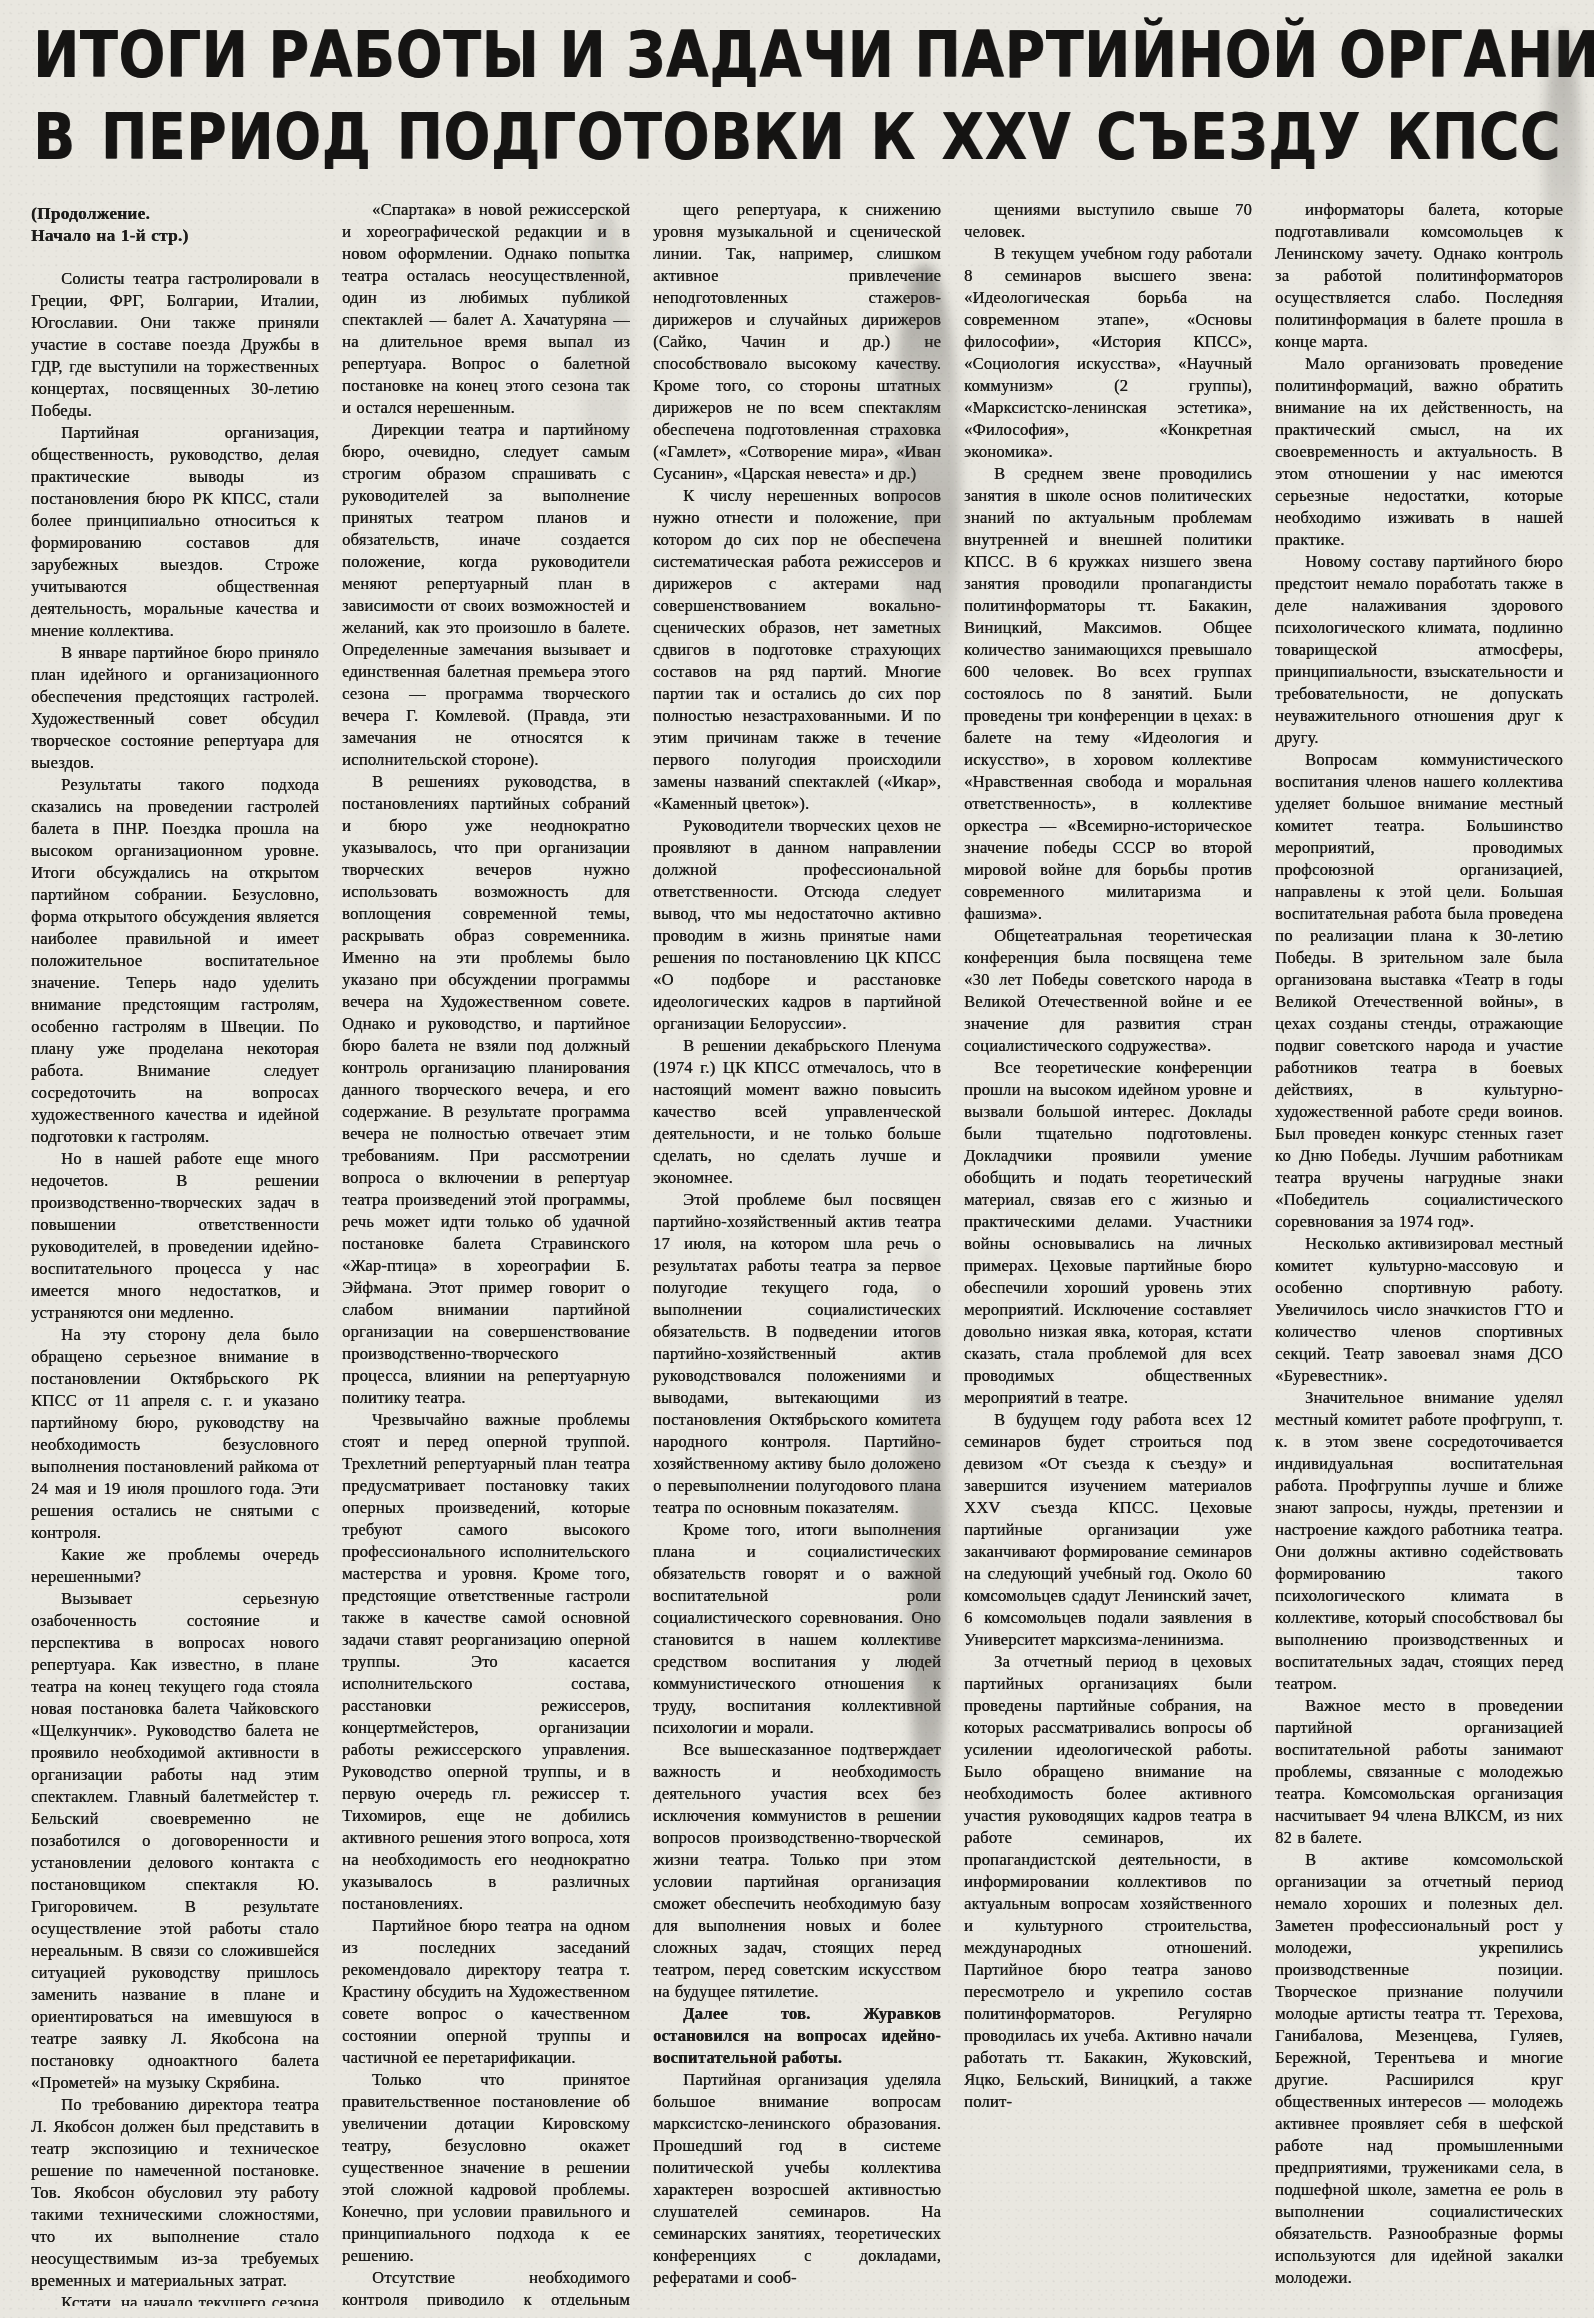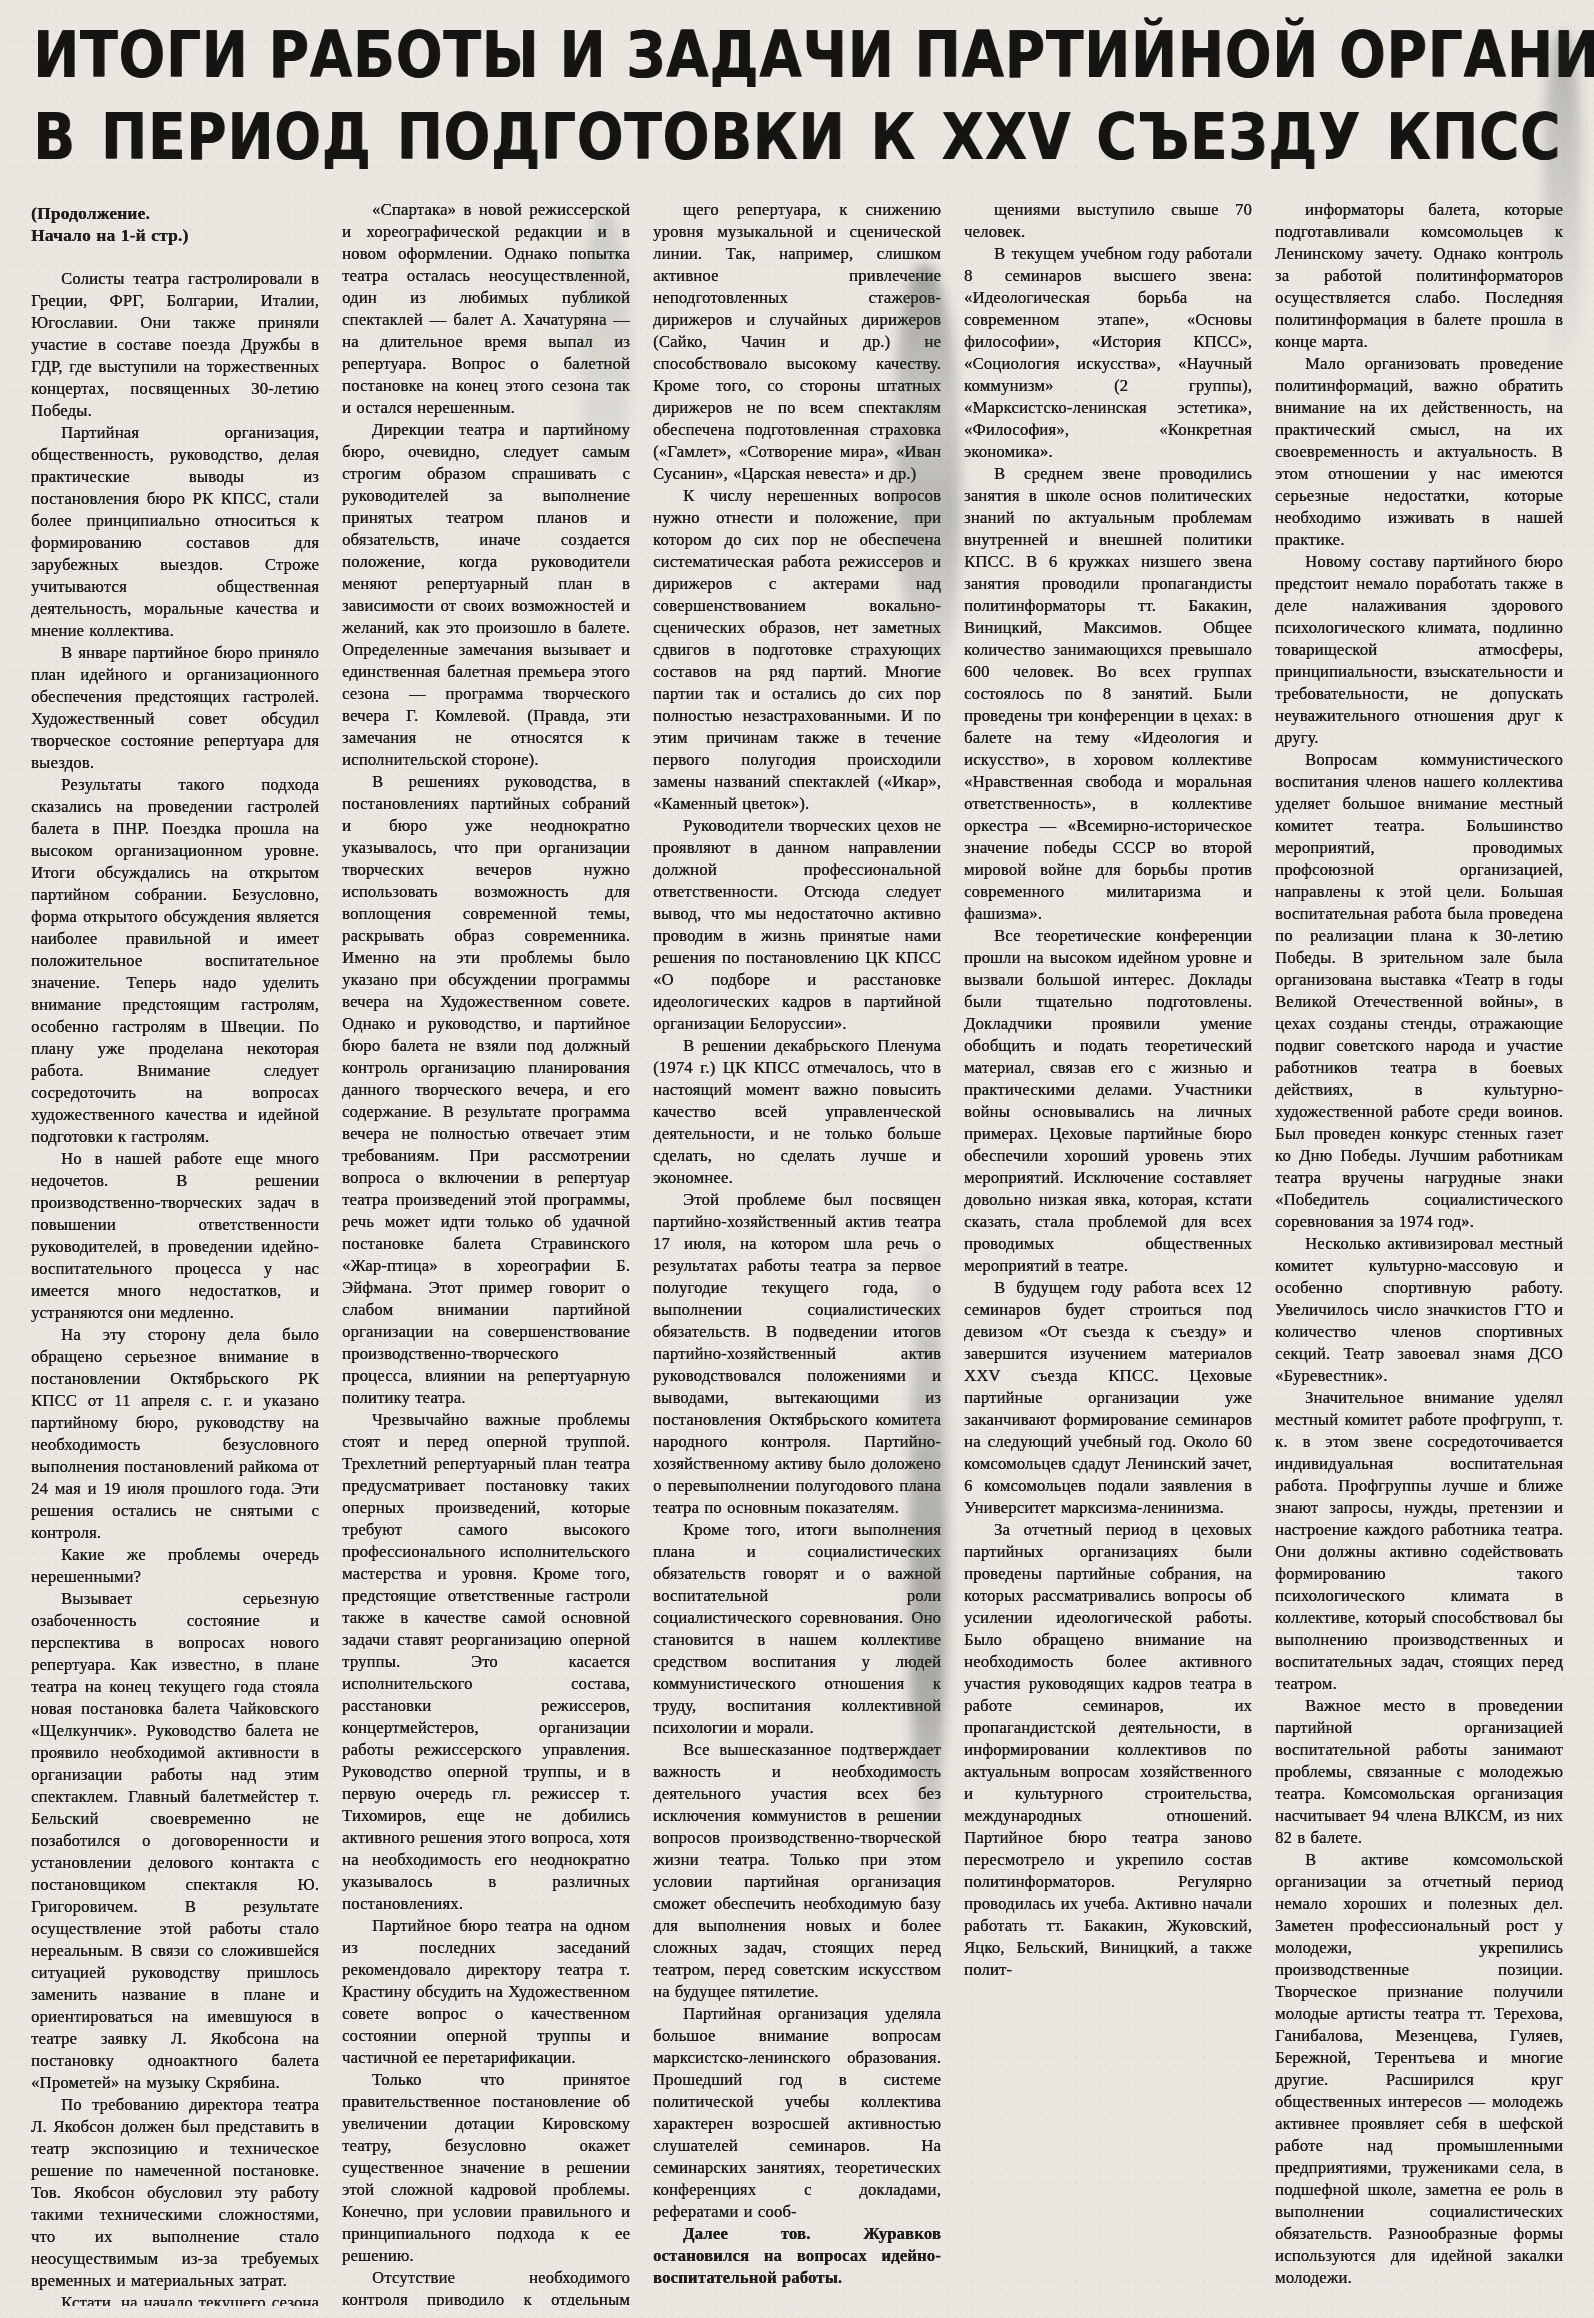--- a/index.html
+++ b/index.html
@@ -141,27 +141,28 @@
         <p class="para normal">Отсутствие необходимого контроля приводило к отдельным неудачам в спектаклях теку-</p>
       </div>
     <div class="column">
         <p class="para normal">щего репертуара, к снижению уровня музыкальной и сценической линии. Так, например, слишком активное привлечение неподготовленных стажеров-дирижеров и случайных дирижеров (Сайко, Чачин и др.) не способствовало высокому качеству. Кроме того, со стороны штатных дирижеров не по всем спектаклям обеспечена подготовленная страховка («Гамлет», «Сотворение мира», «Иван Сусанин», «Царская невеста» и др.)</p>
         <p class="para normal">К числу нерешенных вопросов нужно отнести и положение, при котором до сих пор не обеспечена систематическая работа режиссеров и дирижеров с актерами над совершенствованием вокально-сценических образов, нет заметных сдвигов в подготовке страхующих составов на ряд партий. Многие партии так и остались до сих пор полностью незастрахованными. И по этим причинам также в течение первого полугодия происходили замены названий спектаклей («Икар», «Каменный цветок»).</p>
         <p class="para normal">Руководители творческих цехов не проявляют в данном направлении должной профессиональной ответственности. Отсюда следует вывод, что мы недостаточно активно проводим в жизнь принятые нами решения по постановлению ЦК КПСС «О подборе и расстановке идеологических кадров в партийной организации Белоруссии».</p>
         <p class="para normal">В решении декабрьского Пленума (1974 г.) ЦК КПСС отмечалось, что в настоящий момент важно повысить качество всей управленческой деятельности, и не только больше сделать, но сделать лучше и экономнее.</p>
         <p class="para normal">Этой проблеме был посвящен партийно-хозяйственный актив театра 17 июля, на котором шла речь о результатах работы театра за первое полугодие текущего года, о выполнении социалистических обязательств. В подведении итогов партийно-хозяйственный актив руководствовался положениями и выводами, вытекающими из постановления Октябрьского комитета народного контроля. Партийно-хозяйственному активу было доложено о перевыполнении полугодового плана театра по основным показателям.</p>
         <p class="para normal">Кроме того, итоги выполнения плана и социалистических обязательств говорят и о важной воспитательной роли социалистического соревнования. Оно становится в нашем коллективе средством воспитания у людей коммунистического отношения к труду, воспитания коллективной психологии и морали.</p>
         <p class="para normal">Все вышесказанное подтверждает важность и необходимость деятельного участия всех без исключения коммунистов в решении вопросов производственно-творческой жизни театра. Только при этом условии партийная организация сможет обеспечить необходимую базу для выполнения новых и более сложных задач, стоящих перед театром, перед советским искусством на будущее пятилетие.</p>
+        <p class="para bold">Далее тов. Журавков остановился на вопросах идейно-воспитательной работы.</p>
         <p class="para normal">Партийная организация уделяла большое внимание вопросам марксистско-ленинского образования. Прошедший год в системе политической учебы коллектива характерен возросшей активностью слушателей семинаров. На семинарских занятиях, теоретических конференциях с докладами, рефератами и сооб-</p>
-        <p class="para bold">Далее тов. Журавков остановился на вопросах идейно-воспитательной работы.</p>
       </div>
     <div class="column">
         <p class="para normal">щениями выступило свыше 70 человек.</p>
         <p class="para normal">В текущем учебном году работали 8 семинаров высшего звена: «Идеологическая борьба на современном этапе», «Основы философии», «История КПСС», «Социология искусства», «Научный коммунизм» (2 группы), «Марксистско-ленинская эстетика», «Философия», «Конкретная экономика».</p>
         <p class="para normal">В среднем звене проводились занятия в школе основ политических знаний по актуальным проблемам внутренней и внешней политики КПСС. В 6 кружках низшего звена занятия проводили пропагандисты политинформаторы тт. Бакакин, Виницкий, Максимов. Общее количество занимающихся превышало 600 человек. Во всех группах состоялось по 8 занятий. Были проведены три конференции в цехах: в балете на тему «Идеология и искусство», в хоровом коллективе «Нравственная свобода и моральная ответственность», в коллективе оркестра — «Всемирно-историческое значение победы СССР во второй мировой войне для борьбы против современного милитаризма и фашизма».</p>
+        <p class="para normal">Общетеатральная теоретическая конференция была посвящена теме «30 лет Победы советского народа в Великой Отечественной войне и ее значение для развития стран социалистического содружества».</p>
         <p class="para normal">Все теоретические конференции прошли на высоком идейном уровне и вызвали большой интерес. Доклады были тщательно подготовлены. Докладчики проявили умение обобщить и подать теоретический материал, связав его с жизнью и практическими делами. Участники войны основывались на личных примерах. Цеховые партийные бюро обеспечили хороший уровень этих мероприятий. Исключение составляет довольно низкая явка, которая, кстати сказать, стала проблемой для всех проводимых общественных мероприятий в театре.</p>
         <p class="para normal">В будущем году работа всех 12 семинаров будет строиться под девизом «От съезда к съезду» и завершится изучением материалов XXV съезда КПСС. Цеховые партийные организации уже заканчивают формирование семинаров на следующий учебный год. Около 60 комсомольцев сдадут Ленинский зачет, 6 комсомольцев подали заявления в Университет марксизма-ленинизма.</p>
         <p class="para normal">За отчетный период в цеховых партийных организациях были проведены партийные собрания, на которых рассматривались вопросы об усилении идеологической работы. Было обращено внимание на необходимость более активного участия руководящих кадров театра в работе семинаров, их пропагандистской деятельности, в информировании коллективов по актуальным вопросам хозяйственного и культурного строительства, международных отношений. Партийное бюро театра заново пересмотрело и укрепило состав политинформаторов. Регулярно проводилась их учеба. Активно начали работать тт. Бакакин, Жуковский, Яцко, Бельский, Виницкий, а также полит-</p>
       </div>
     <div class="column">
         <p class="para normal">информаторы балета, которые подготавливали комсомольцев к Ленинскому зачету. Однако контроль за работой политинформаторов осуществляется слабо. Последняя политинформация в балете прошла в конце марта.</p>
         <p class="para normal">Мало организовать проведение политинформаций, важно обратить внимание на их действенность, на практический смысл, на их своевременность и актуальность. В этом отношении у нас имеются серьезные недостатки, которые необходимо изживать в нашей практике.</p>
         <p class="para normal">Новому составу партийного бюро предстоит немало поработать также в деле налаживания здорового психологического климата, подлинно товарищеской атмосферы, принципиальности, взыскательности и требовательности, не допускать неуважительного отношения друг к другу.</p>
         <p class="para normal">Вопросам коммунистического воспитания членов нашего коллектива уделяет большое внимание местный комитет театра. Большинство мероприятий, проводимых профсоюзной организацией, направлены к этой цели. Большая воспитательная работа была проведена по реализации плана к 30-летию Победы. В зрительном зале была организована выставка «Театр в годы Великой Отечественной войны», в цехах созданы стенды, отражающие подвиг советского народа и участие работников театра в боевых действиях, в культурно-художественной работе среди воинов. Был проведен конкурс стенных газет ко Дню Победы. Лучшим работникам театра вручены нагрудные знаки «Победитель социалистического соревнования за 1974 год».</p>
         <p class="para normal">Несколько активизировал местный комитет культурно-массовую и особенно спортивную работу. Увеличилось число значкистов ГТО и количество членов спортивных секций. Театр завоевал знамя ДСО «Буревестник».</p>

